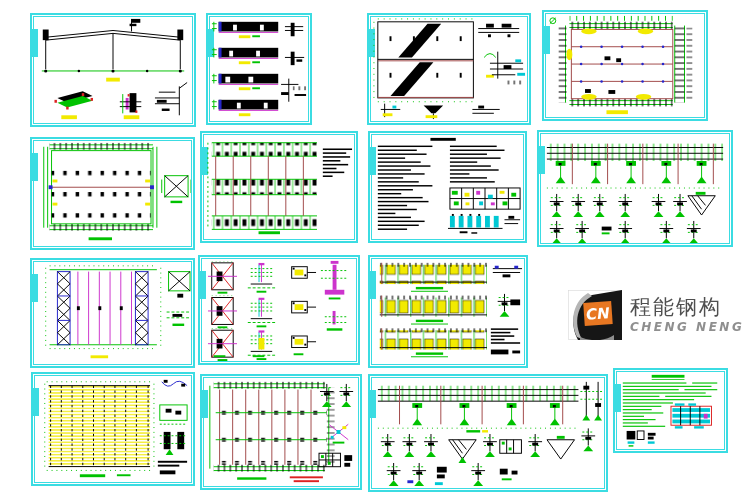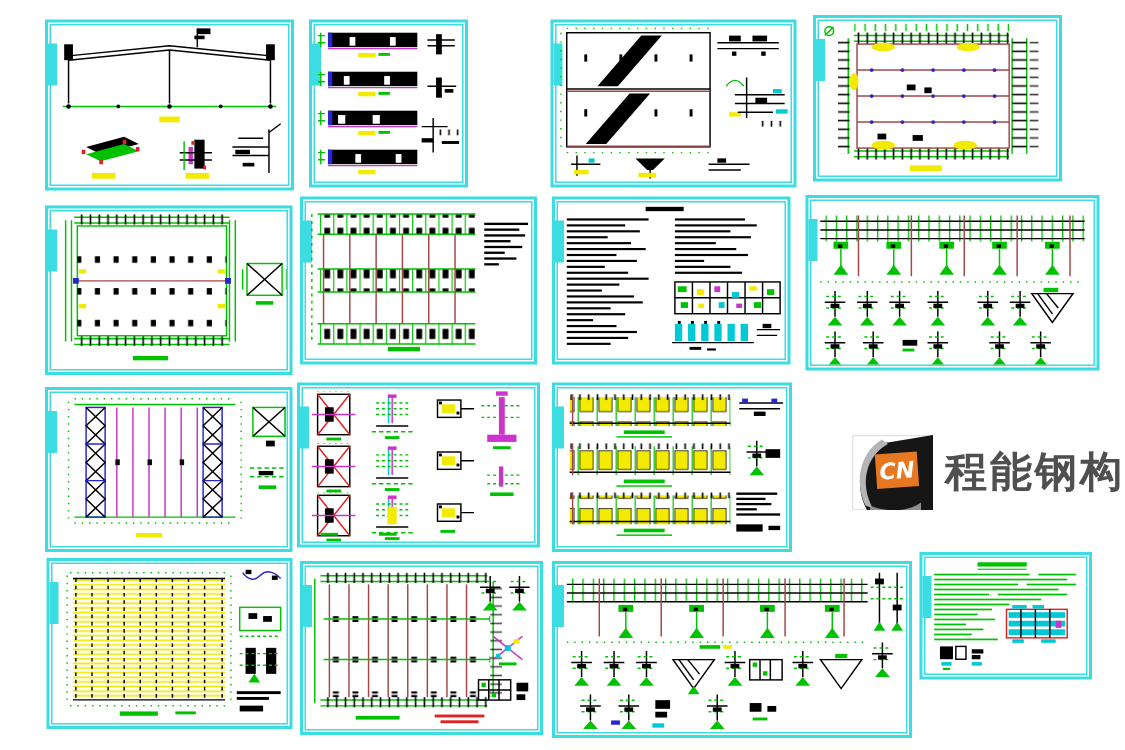--- a/index.html
+++ b/index.html
@@ -19,21 +19,21 @@
   .fm{fill:var(--magenta);stroke:none;}
   .bl{stroke:var(--blue);fill:none;stroke-width:1;}
   .fbl{fill:var(--blue);stroke:none;}
   .br{stroke:var(--brick);fill:none;stroke-width:1;}
   .rr{stroke:var(--red);fill:none;stroke-width:1;}
   .fr{fill:var(--red);stroke:none;}
   .cc{stroke:var(--cyan);fill:none;stroke-width:1;}
   .fc{fill:var(--cyan);stroke:none;}
   .logo{position:absolute;left:568px;top:284px;width:150px;height:62px;display:flex;align-items:center;gap:8px;}
   .logo-icon{width:54px;height:50px;flex:0 0 auto;}
-  .logo-zh{font-size:28px;font-weight:bold;color:var(--lg-zh_color);letter-spacing:2px;line-height:1.1;white-space:nowrap;}
+  .logo-zh{font-size:21px;font-weight:normal;color:var(--lg-zh_color);letter-spacing:2px;line-height:1.1;white-space:nowrap;}
   .logo-en{font-size:12px;font-weight:bold;font-style:italic;color:var(--lg-en_color);letter-spacing:2.5px;white-space:nowrap;}
   .cn-text{font-size:15px;font-weight:bold;font-style:italic;fill:#fff;}
 </style>
 </head>
 <body>
 
 <div id="canvas">
 
 <svg width="0" height="0" style="position:absolute">
 <defs>
@@ -895,16 +895,17 @@
     <path fill="var(--lg-dark)" d="M10,50 C2,36 4,16 18,6 L54,0 L54,50 Z"></path>
     <path fill="var(--lg-silver)" d="M20,3 C6,11 1,30 9,47 L14,49 C5,33 9,14 24,6 Z"></path>
     <path fill="#8f8f8f" d="M12,47 C24,52 38,51 46,45 L46,50 L12,50 Z"></path>
     <g transform="rotate(-4 30 24)">
       <rect x="16" y="12" width="28" height="23" fill="var(--lg-orange)"></rect>
       <text class="cn-text" x="30" y="29" text-anchor="middle">CN</text>
     </g>
   </svg>
   <div class="logo-text">
     <div class="logo-zh">程能钢构</div>
+    <div class="logo-en">CHENG NENG</div>
   </div>
 </div>
 
 </div>
 
 </body></html>

